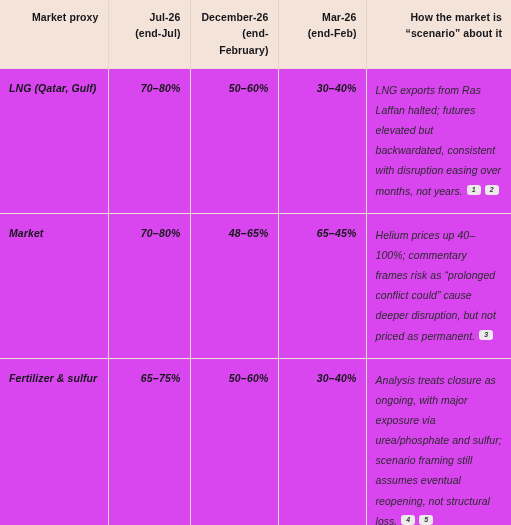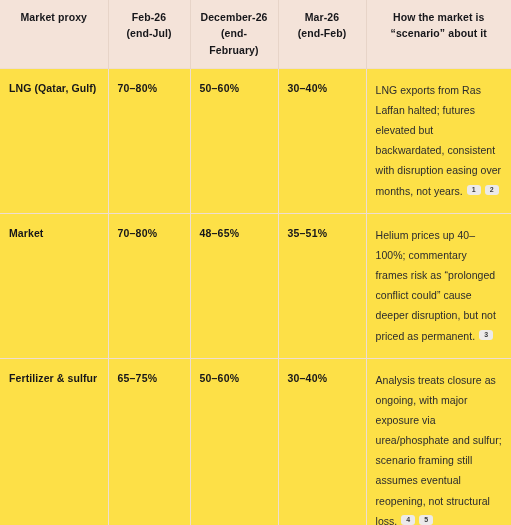--- a/index.html
+++ b/index.html
@@ -29,59 +29,61 @@
     table-layout: fixed;
     background: #faf8f6;
   }
 
   
   thead tr {
     background: #f4e3d9;
   }
   thead th {
     background: #f4e3d9;
-    text-align: center;
+    text-align: right;
     vertical-align: top;
     font-size: 10.5px;
     font-weight: bold;
     color: #16161a;
     line-height: 1.55;
     padding: 9px 9px 10px 9px;
     border-right: 1px solid #e7d4c8;
     letter-spacing: 0.1px;
   }
   thead th:last-child {
     border-right: none;
   }
 
   
   tbody td {
-    background: #fde047;
+    background: #d946ef;
     vertical-align: top;
     border-top: 1px solid #eeddd2;
     border-right: 1px solid #eeddd2;
     padding: 11px 9px 12px 9px;
+    font-style: italic;
   }
   tbody td:last-child {
     border-right: none;
   }
 
   td.c-proxy {
     font-size: 10.5px;
     font-weight: bold;
     color: #16161a;
     line-height: 1.6;
     letter-spacing: 0.1px;
   }
   td.c-num {
     font-size: 10.5px;
     font-weight: bold;
     color: #16161a;
     line-height: 1.6;
     letter-spacing: 0.2px;
+    text-align: right;
   }
   td.c-note {
     font-size: 10.5px;
     font-weight: normal;
     color: #2b2b2e;
     line-height: 1.92;
     letter-spacing: 0.05px;
   }
 
   
@@ -122,21 +124,21 @@
       <col class="w-m2">
       <col class="w-m3">
       <col class="w-note">
     </colgroup>
     <thead>
       <tr>
         <th>
           <span>Market proxy</span>
         </th>
         <th>
-          <span>Feb-26</span><br>
+          <span>Jul-26</span><br>
           <span>(end-Jul)</span>
         </th>
         <th>
           <span>December-26</span><br>
           <span>(end-February)</span>
         </th>
         <th>
           <span>Mar-26</span><br>
           <span>(end-Feb)</span>
         </th>
@@ -153,21 +155,21 @@
         <td class="c-num">70–80%</td>
         <td class="c-num">50–60%</td>
         <td class="c-num">30–40%</td>
         <td class="c-note"><span class="note-text">LNG exports from Ras Laffan halted; futures elevated but backwardated, consistent with disruption easing over months, not years.</span><span class="cite">1</span><span class="cite">2</span></td>
       </tr>
 
       <tr>
         <td class="c-proxy">Market</td>
         <td class="c-num">70–80%</td>
         <td class="c-num">48–65%</td>
-        <td class="c-num">35–51%</td>
+        <td class="c-num">65–45%</td>
         <td class="c-note"><span class="note-text">Helium prices up 40–100%; commentary frames risk as “prolonged conflict could” cause deeper disruption, but not priced as permanent.</span><span class="cite">3</span></td>
       </tr>
 
       <tr>
         <td class="c-proxy">Fertilizer &amp; sulfur</td>
         <td class="c-num">65–75%</td>
         <td class="c-num">50–60%</td>
         <td class="c-num">30–40%</td>
         <td class="c-note"><span class="note-text">Analysis treats closure as ongoing, with major exposure via urea/phosphate and sulfur; scenario framing still assumes eventual reopening, not structural loss.</span><span class="cite">4</span><span class="cite">5</span></td>
       </tr>

